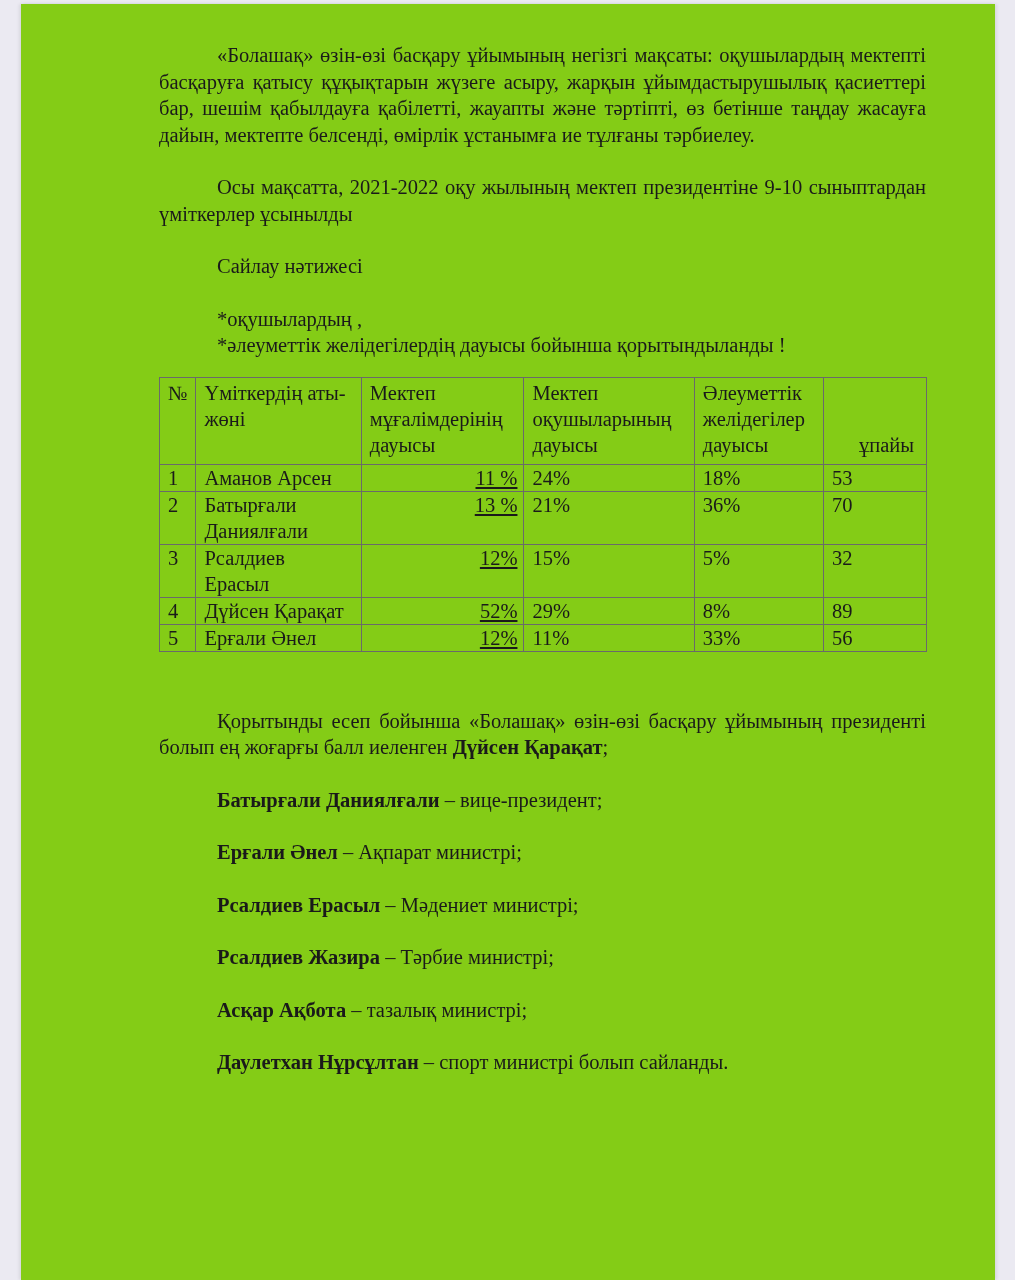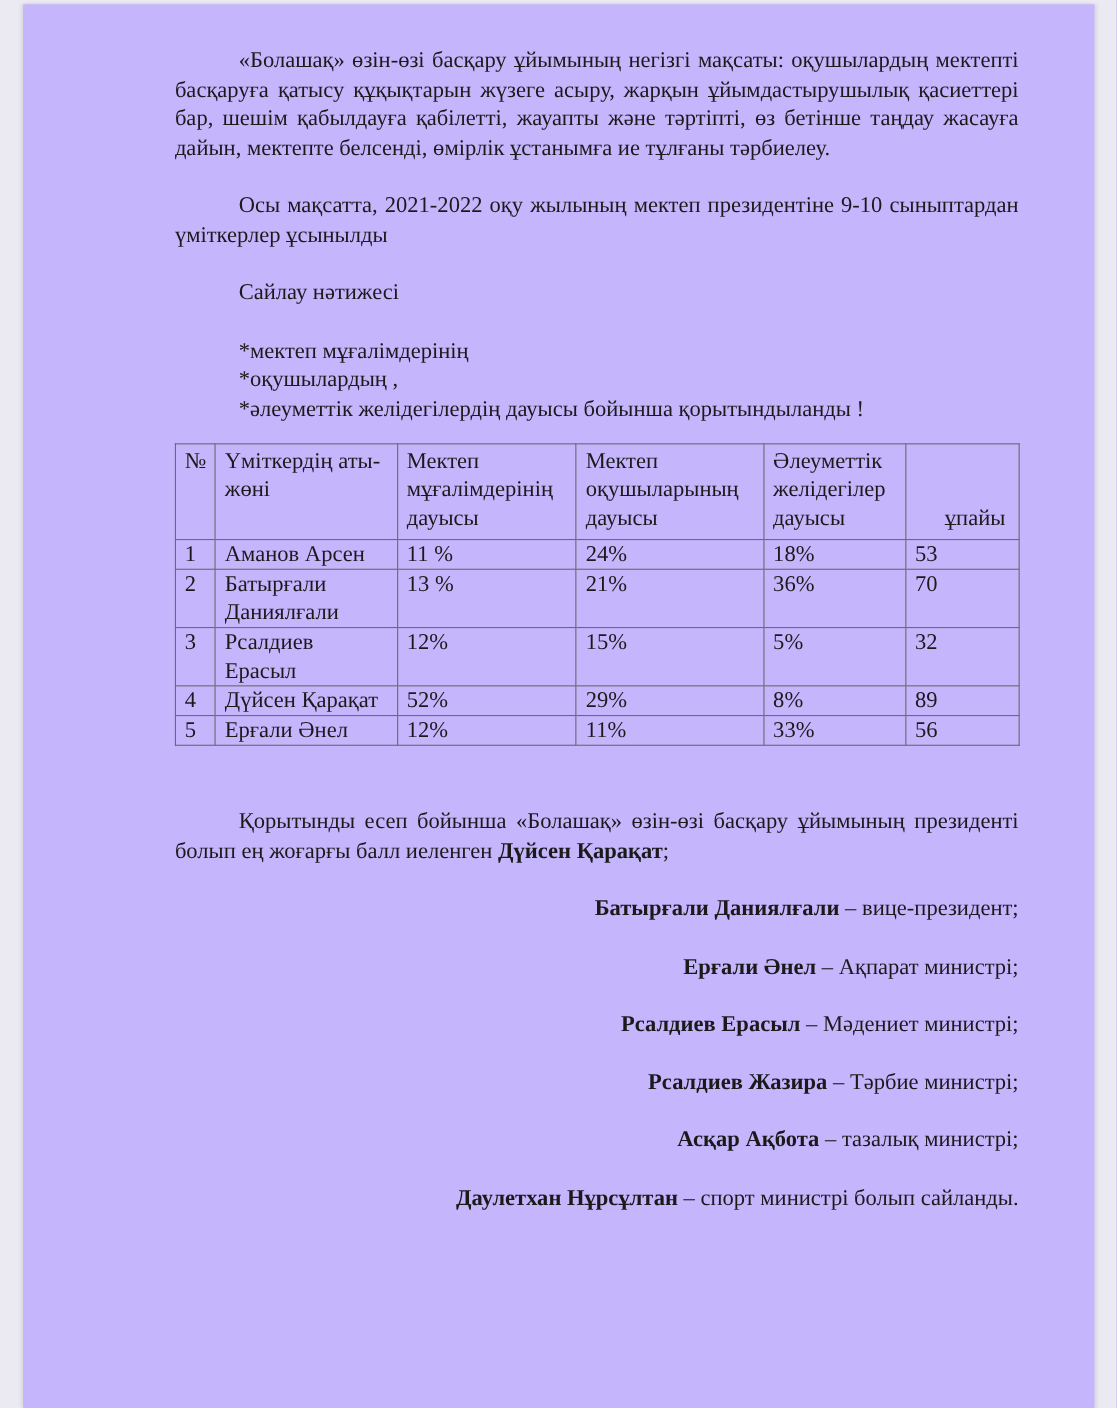--- a/index.html
+++ b/index.html
@@ -5,21 +5,21 @@
   html, body { margin: 0; padding: 0; }
   body {
     width: 1015px; height: 1280px; overflow: hidden;
     background: #ebeaf2;
     font-family: "Liberation Serif", "DejaVu Serif", serif;
     color: #1a1a1a;
   }
   .page {
     position: absolute; left: 21px; top: 4px;
     width: 974px; height: 1276px;
-    background: #c4b5fd;
+    background: #84cc16;
     box-shadow: -2px 0 3px rgba(0,0,0,0.08), 2px 0 3px rgba(0,0,0,0.08);
   }
   .content {
     position: absolute; left: 138px; top: 38px; width: 767px;
     font-size: 20.5px; line-height: 26.5px;
   }
   p { margin: 0; }
   .just { text-align: justify; text-align-last: left; }
   .indent { text-indent: 58px; }
   .block { padding-left: 58px; }
@@ -32,44 +32,43 @@
   }
   td, th {
     border: 1.5px solid #6a6a6a;
     vertical-align: top;
     text-align: left;
     font-weight: normal;
     padding: 0 6px 0 8px;
   }
   th { padding-top: 2px; padding-bottom: 6px; }
   th.score { vertical-align: bottom; }
-  td.center { text-align: left; }
+  td.center { text-align: right; text-decoration: underline; }
   .c-no { width: 24px; padding-left: 8px; padding-right: 4px; }
   .c-name { width: 158px; }
   .c-t { width: 150px; }
   .c-s { width: 158px; }
   .c-soc { width: 116px; }
   .c-pts { width: 62px; padding-left: 35px; }
   b { font-weight: bold; }
-  .role-line { margin-bottom: 26px; text-align: right; }
+  .role-line { margin-bottom: 26px; }
 </style>
 </head>
 <body>
 
 <div class="page">
   <div class="content">
 
     <p class="just indent">«Болашақ» өзін-өзі басқару ұйымының негізгі мақсаты:  оқушылардың мектепті басқаруға қатысу құқықтарын жүзеге асыру, жарқын ұйымдастырушылық қасиеттері бар, шешім қабылдауға қабілетті, жауапты және тәртіпті, өз бетінше таңдау жасауға дайын, мектепте белсенді, өмірлік ұстанымға ие тұлғаны тәрбиелеу.</p>
     <div class="gap"></div>
     <p class="just indent">Осы мақсатта,  2021-2022 оқу жылының мектеп президентіне 9-10 сыныптардан үміткерлер ұсынылды</p>
     <div class="gap"></div>
     <p class="block">Сайлау нәтижесі</p>
     <div class="gap"></div>
     <div class="block">
-      <p>*мектеп мұғалімдерінің</p>
       <p>*оқушылардың ,</p>
       <p>*әлеуметтік желідегілердің дауысы бойынша қорытындыланды !</p>
     </div>
 
     <table>
       <thead>
         <tr>
           <th class="c-no">№</th>
           <th class="c-name">Үміткердің аты-жөні</th>
           <th class="c-t">Мектеп мұғалімдерінің дауысы</th>

